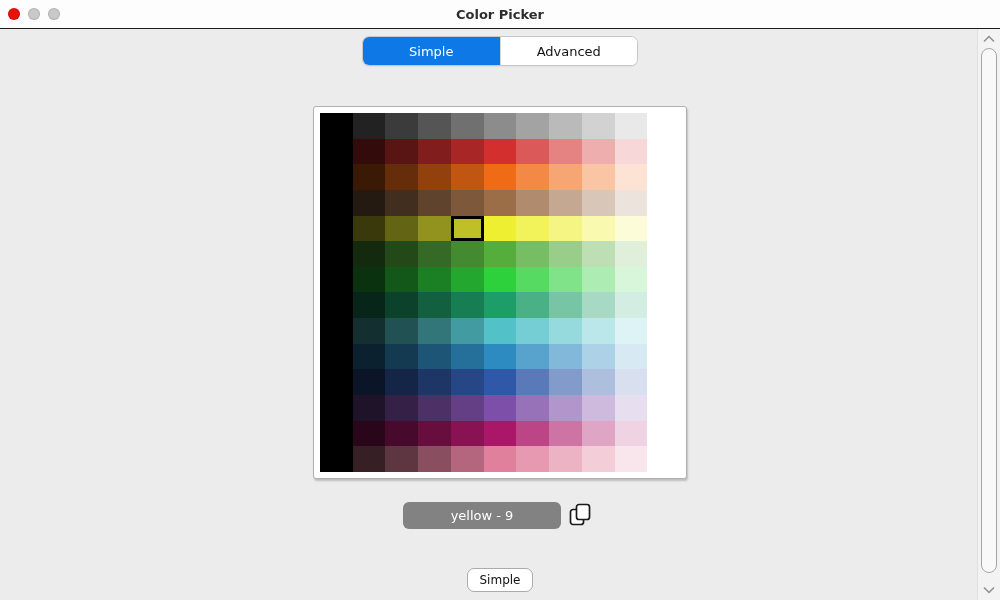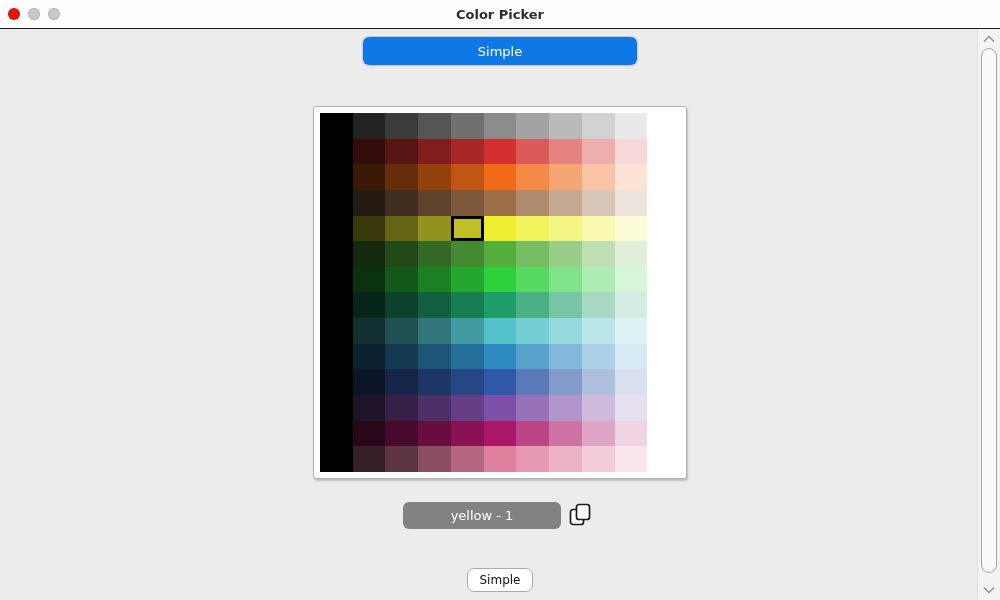--- a/index.html
+++ b/index.html
@@ -91,20 +91,21 @@
   <div class="traffic">
     <span style="background: rgb(232, 18, 11);"></span>
     <span style="background: rgb(201, 201, 201);"></span>
     <span style="background: rgb(201, 201, 201);"></span>
   </div>
   <span class="title">Color Picker</span>
 </div>
 
 <div class="segmented">
   <div class="seg active">Simple</div>
+  <div class="seg">Advanced</div>
 </div>
 
 <div class="palette-panel">
   <div class="palette-grid">
       <div class="swatch" style="background: rgb(0, 0, 0);"></div>
       <div class="swatch" style="background: rgb(34, 34, 34);"></div>
       <div class="swatch" style="background: rgb(59, 59, 59);"></div>
       <div class="swatch" style="background: rgb(85, 85, 85);"></div>
       <div class="swatch" style="background: rgb(112, 112, 112);"></div>
       <div class="swatch" style="background: rgb(140, 140, 140);"></div>
@@ -252,21 +253,21 @@
       <div class="swatch" style="background: rgb(179, 102, 125);"></div>
       <div class="swatch" style="background: rgb(224, 128, 156);"></div>
       <div class="swatch" style="background: rgb(230, 153, 176);"></div>
       <div class="swatch" style="background: rgb(236, 179, 196);"></div>
       <div class="swatch" style="background: rgb(243, 205, 216);"></div>
       <div class="swatch" style="background: rgb(249, 230, 236);"></div>
       <div class="swatch" style="background: rgb(255, 255, 255);"></div>
     </div>
 </div>
 
-<div class="value-pill">yellow - 1</div>
+<div class="value-pill">yellow - 9</div>
 <button class="copy-btn">
   <span>
     <svg width="26" height="28" viewBox="0 0 26 28">
       <rect x="3.5" y="8.5" width="13" height="15" rx="2.5" fill="#ffffff" stroke="#1a1a1a" stroke-width="1.7"></rect>
       <rect x="9.5" y="3.5" width="13" height="15" rx="2.5" fill="#ffffff" stroke="#1a1a1a" stroke-width="1.7"></rect>
     </svg>
   </span>
 </button>
 
 <button class="cancel-btn">Simple</button>

